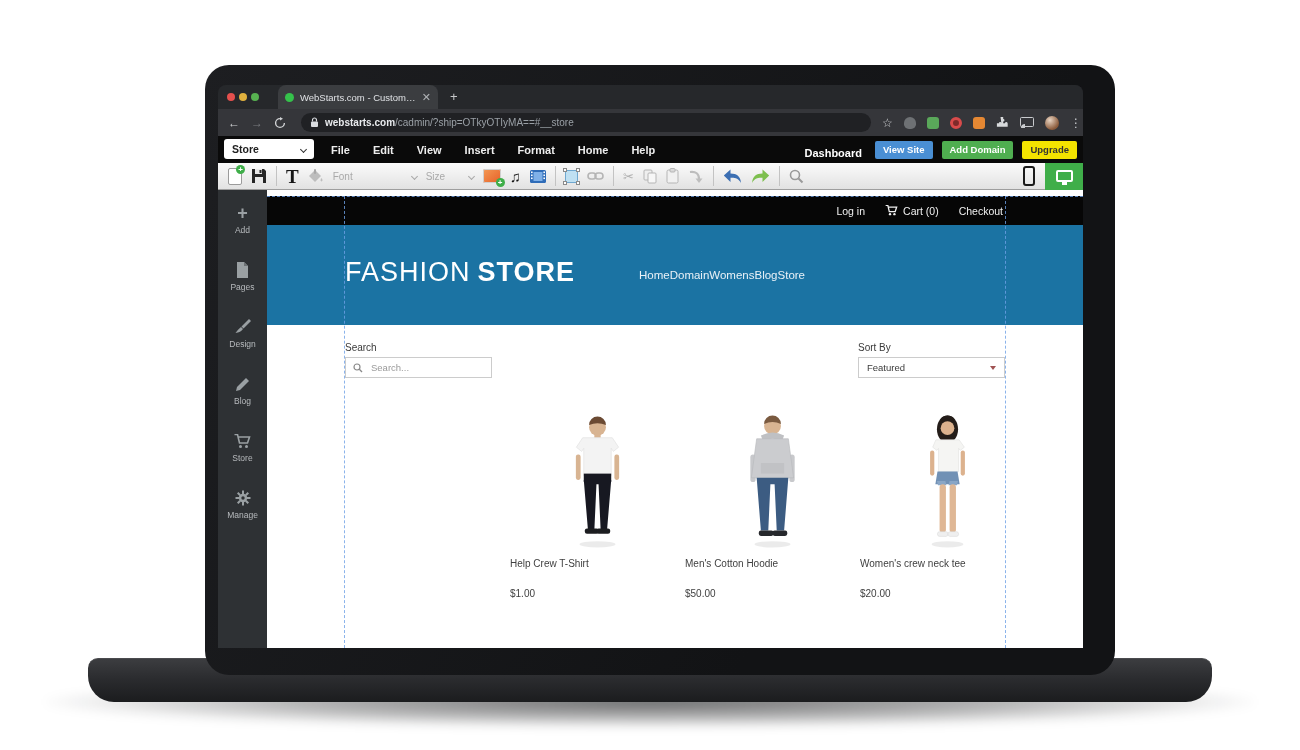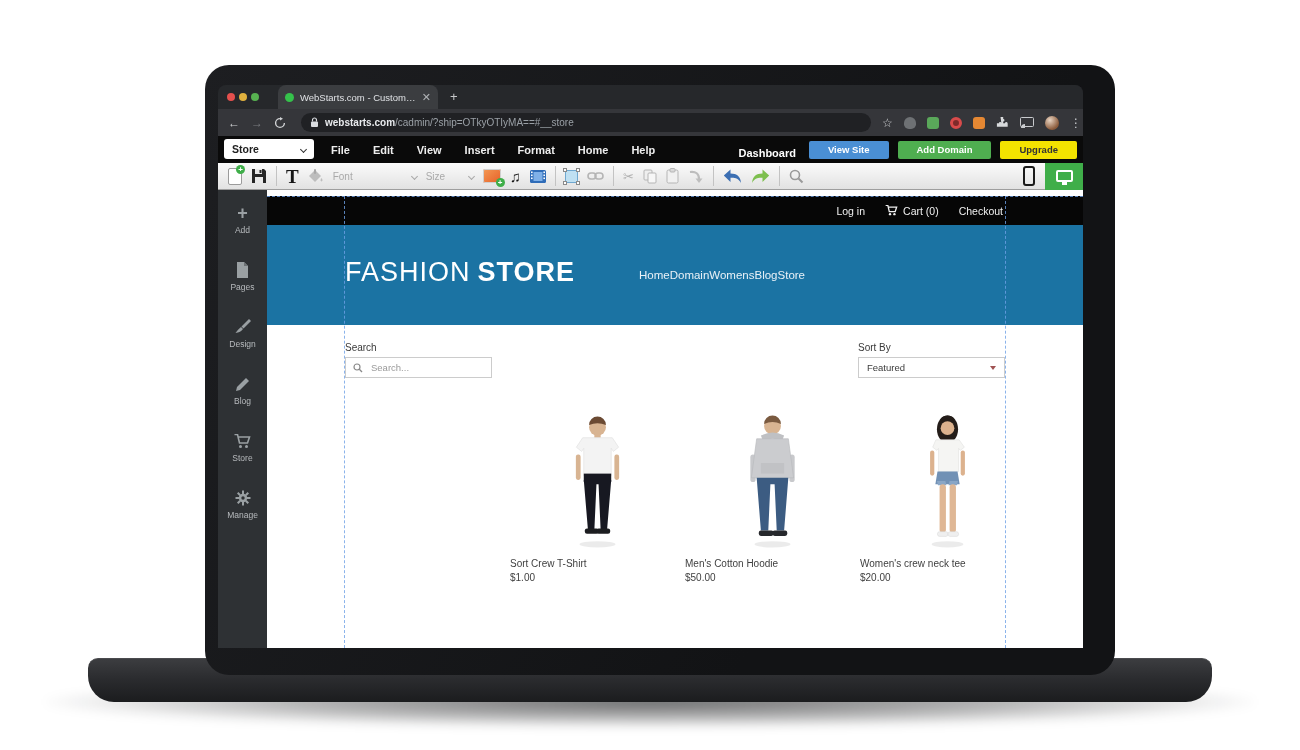--- a/index.html
+++ b/index.html
@@ -48,21 +48,21 @@
   .avatar{width:14px;height:14px;border-radius:50%;background:radial-gradient(circle at 35% 30%,#e8d4c2,#8a5a3a 70%);}
   .dots{font-size:12px;color:#c9cbce;letter-spacing:0;}
 
   .menubar{position:relative;height:27px;background:#0a0a0a;display:flex;align-items:center;}
   .store-select{position:absolute;left:6px;top:3px;width:90px;height:20px;background:#fff;border-radius:3px;
     display:flex;align-items:center;justify-content:space-between;padding:0 8px;font-size:10.5px;color:#222;font-weight:700;}
   .menu-items{position:absolute;left:113px;display:flex;gap:23px;}
   .menu-items span{font-size:11px;color:#ededed;font-weight:600;}
   .menu-right{position:absolute;right:6px;display:flex;align-items:flex-end;gap:9px;}
   .menu-right .dash{font-size:11px;color:#fff;font-weight:600;margin-right:4px;}
-  .mbtn{height:18px;border-radius:2px;display:flex;align-items:center;padding:0 19px;font-size:9.5px;font-weight:700;color:#fff;}
+  .mbtn{height:18px;border-radius:2px;display:flex;align-items:center;padding:0 8px;font-size:9.5px;font-weight:700;color:#fff;}
 
   .toolbar{position:relative;height:27px;background:linear-gradient(#fbfbfb,#e2e2e2);
     border-bottom:1px solid #9e9e9e;display:flex;align-items:center;padding:0 0 0 10px;gap:9px;}
   .tsep{width:1px;height:20px;background:#c3c3c3;flex:0 0 auto;}
   .tico{display:flex;align-items:center;justify-content:center;flex:0 0 auto;}
   .ico-newpage{position:relative;width:14px;height:17px;background:#fff;border:1px solid #9b9b9b;border-radius:2px;}
   .ico-newpage .badge,.ico-image .badge{position:absolute;right:-4px;top:-4px;width:9px;height:9px;border-radius:50%;
     background:#3fae49;color:#fff;font-size:8px;line-height:9px;text-align:center;font-weight:700;}
   .ico-image .badge{top:auto;bottom:-4px;}
   .ico-T{font-family:"Liberation Serif",serif;font-size:19px;font-weight:700;color:#161616;line-height:1;}
@@ -119,21 +119,21 @@
   .cat-row{height:31px;display:flex;align-items:center;justify-content:space-between;
     padding:0 10px 0 11px;border-bottom:1px solid #ececec;font-size:10px;color:#3a3a3a;}
   .cat-row.first{background:#ececec;border-top:1px solid #e0e0e0;border-bottom:1px solid #dcdcdc;}
   .chev{display:inline-block;width:5px;height:5px;border-right:1.5px solid #6a6a6a;border-bottom:1.5px solid #6a6a6a;}
   .chev-right{transform:rotate(-45deg);} .chev-down{transform:rotate(45deg);}
 
   .products{position:absolute;left:243px;top:222px;display:flex;}
   .product{width:175px;}
   .p-img{height:140px;display:flex;align-items:flex-start;justify-content:center;}
   .p-name{font-size:10px;color:#3f3f3f;margin-top:6px;}
-  .p-price{font-size:10px;color:#3f3f3f;margin-top:3px;}
+  .p-price{font-size:10px;color:#3f3f3f;margin-top:19px;}
 </style>
 </head>
 <body>
 
 <div class="stage">
   <div class="floor-shadow"></div>
   <div class="laptop-base">
     <div class="laptop-notch"></div>
   </div>
 
@@ -436,21 +436,21 @@
                   <rect x="42" y="19" width="6" height="5" fill="#d8b492"></rect>
                   <rect x="24.5" y="40" width="4.5" height="24" rx="2" fill="#d8b492"></rect>
                   <rect x="61" y="40" width="4.5" height="24" rx="2" fill="#d8b492"></rect>
                   <path d="M31 24 h28 l6 9 -5 4 -2 -3 v26 H32 V34 l-2 3 -5 -4 Z" fill="#f3f3f3" stroke="#e0e0e0" stroke-width="0.6"></path>
                   <rect x="32" y="58" width="26" height="8" fill="#171821"></rect>
                   <path d="M32 64 l4 48 h6 l2 -44 h2 l2 44 h6 l4 -48 Z" fill="#171821"></path>
                   <rect x="33" y="110" width="13" height="5" rx="2" fill="#1c1d20"></rect>
                   <rect x="44" y="110" width="13" height="5" rx="2" fill="#1c1d20"></rect>
                 </svg>
               </div>
-              <div class="p-name">Sort Crew T-Shirt</div>
+              <div class="p-name">Help Crew T-Shirt</div>
               <div class="p-price">$1.00</div>
             </div>
 
             <div class="product">
               <div class="p-img">
                 <svg width="95" height="138" viewBox="0 0 90 130">
                   <ellipse cx="45" cy="125" rx="17" ry="3" fill="#000" opacity="0.08"></ellipse>
                   <circle cx="45" cy="13" r="8" fill="#d8b492"></circle>
                   <path d="M37 11 a8 8 0 0 1 16 0 a14 9 0 0 0 -16 0 Z" fill="#7a5a40"></path>
                   <path d="M34 22 q11 -6 22 0 l-2 5 q-9 -4 -18 0 Z" fill="#bfc0c3"></path>

